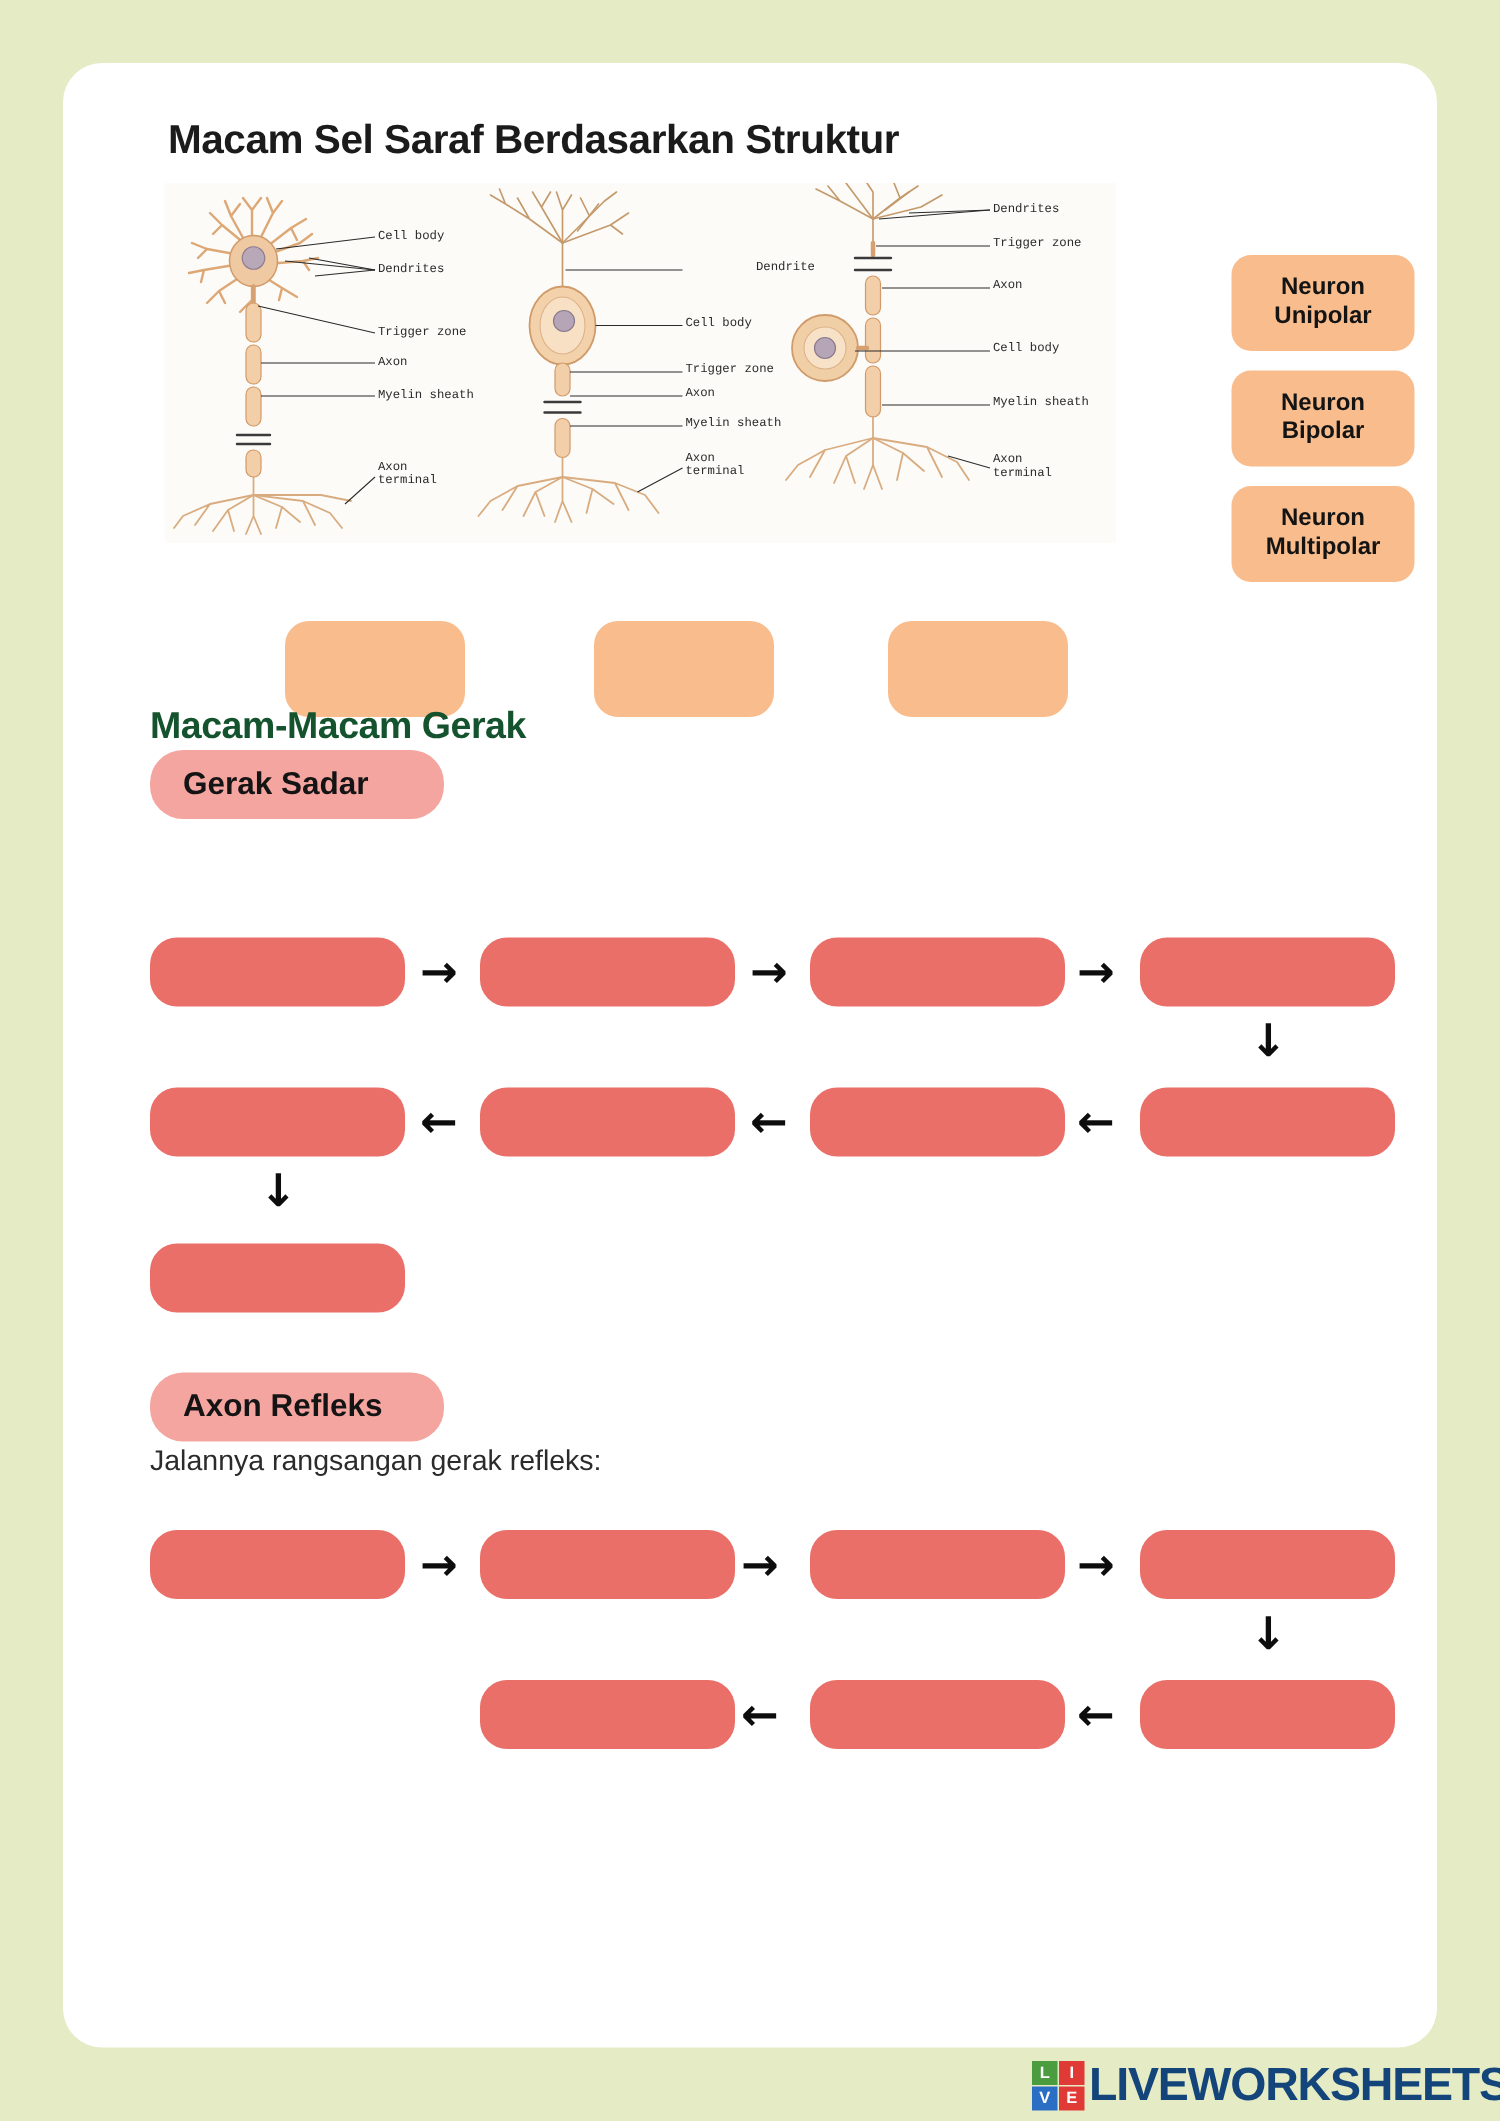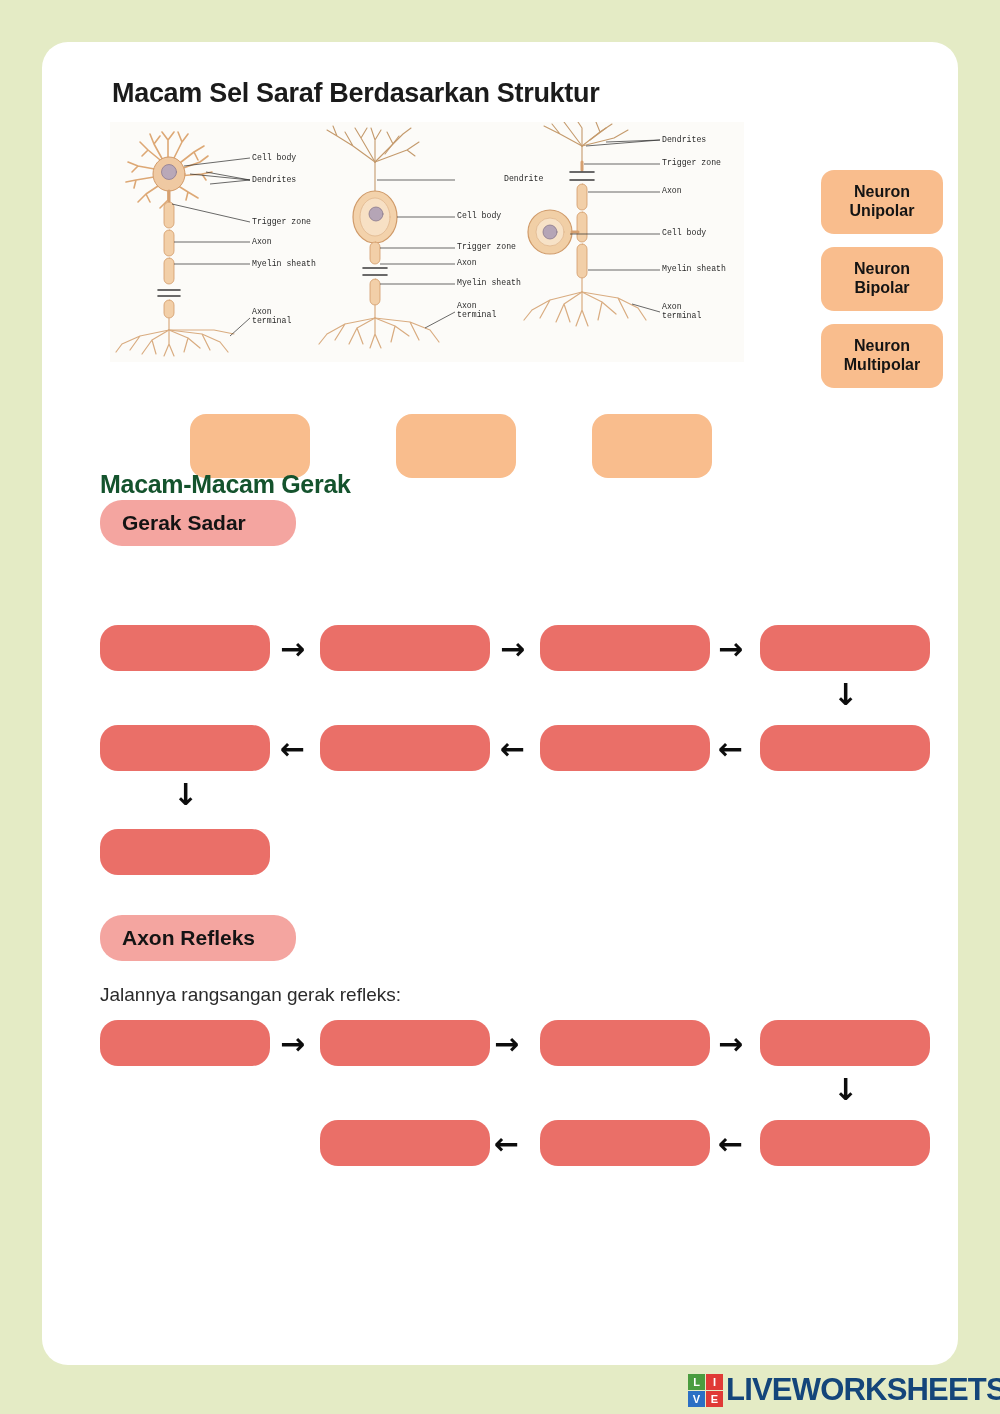--- a/index.html
+++ b/index.html
@@ -388,21 +388,21 @@
     <div class="flow-box" style="left:278px; top:683px;"></div>
     <div class="arrow" style="left:458px; top:692px;">←</div>
     <div class="flow-box" style="left:498px; top:683px;"></div>
     <div class="arrow" style="left:676px; top:692px;">←</div>
     <div class="flow-box" style="left:718px; top:683px;"></div>
     <div class="arrow" style="left:131px; top:738px;">↓</div>
 
     <div class="flow-box" style="left:58px;  top:787px;"></div>
 
     <div class="chip-pink" style="left:58px; top:873px; width:196px;">Axon Refleks</div>
-    <div class="instruction" style="top:942px;">Jalannya rangsangan gerak refleks:</div>
+    <div class="instruction" style="top:922px;">Jalannya rangsangan gerak refleks:</div>
 
     <div class="flow-box" style="left:58px;  top:978px;"></div>
     <div class="arrow" style="left:238px; top:987px;">→</div>
     <div class="flow-box" style="left:278px; top:978px;"></div>
     <div class="arrow" style="left:452px; top:987px;">→</div>
     <div class="flow-box" style="left:498px; top:978px;"></div>
     <div class="arrow" style="left:676px; top:987px;">→</div>
     <div class="flow-box" style="left:718px; top:978px;"></div>
     <div class="arrow" style="left:791px; top:1033px;">↓</div>
 

